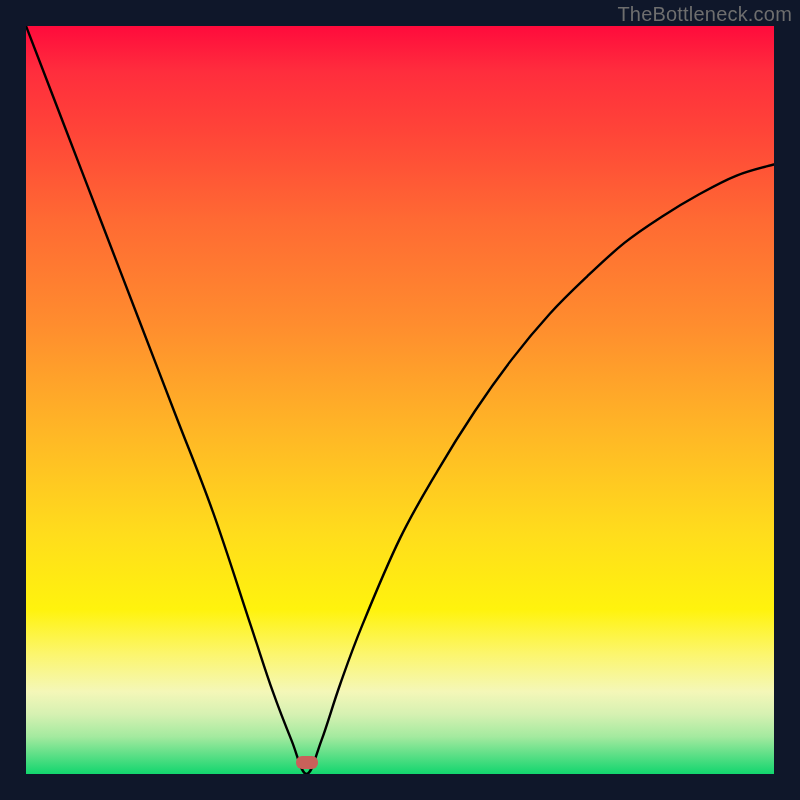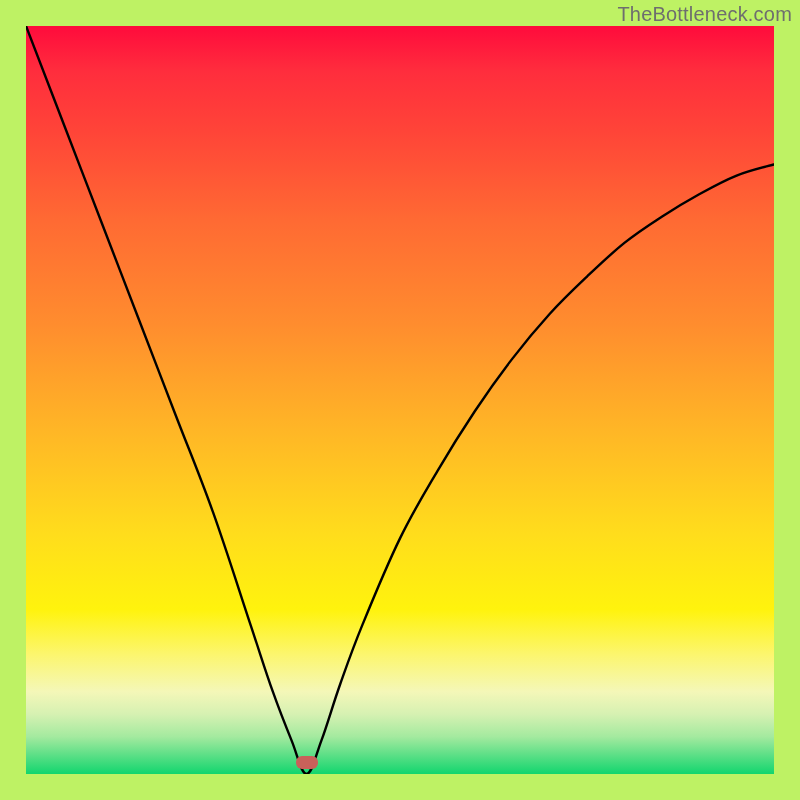--- a/index.html
+++ b/index.html
@@ -7,21 +7,21 @@
     padding: 0;
     width: 800px;
     height: 800px;
     background: #000000;
     overflow: hidden;
   }
   .stage {
     position: relative;
     width: 800px;
     height: 800px;
-    background: #bef264;
+    background: #0f172a;
   }
   .plot {
     position: absolute;
     left: 26px;
     top: 26px;
     width: 748px;
     height: 748px;
     
     background: linear-gradient(
       to bottom,

